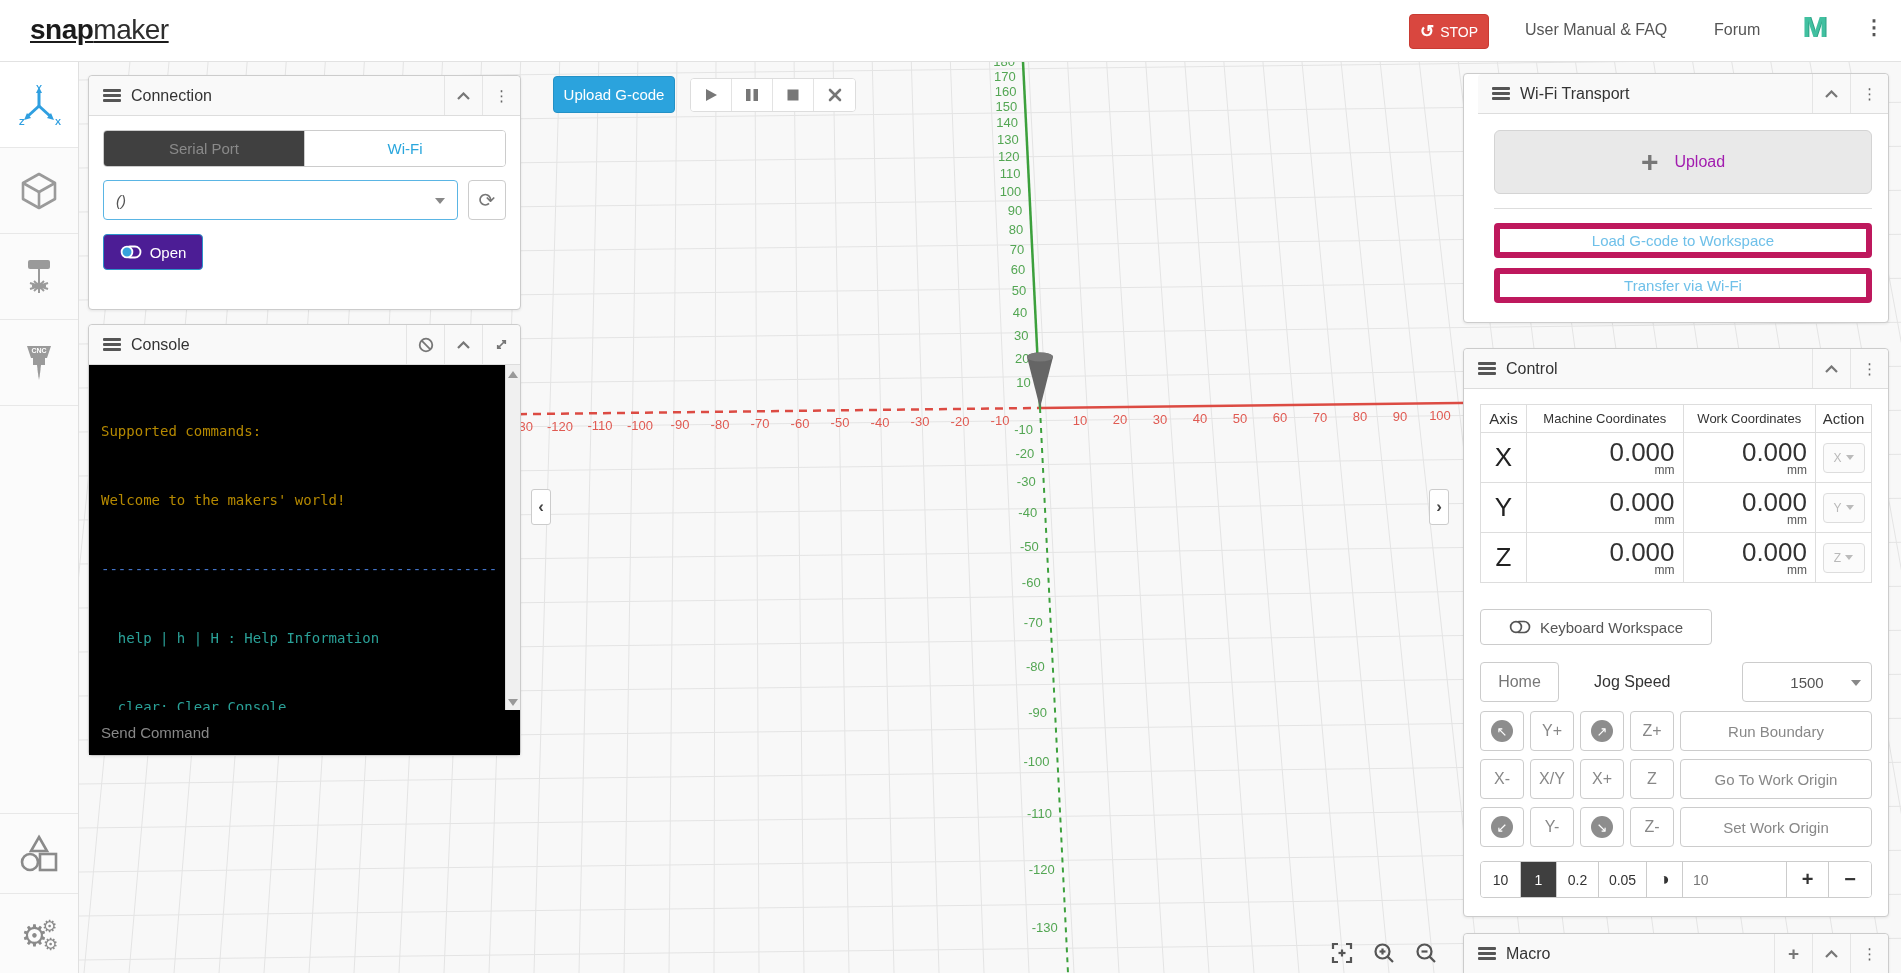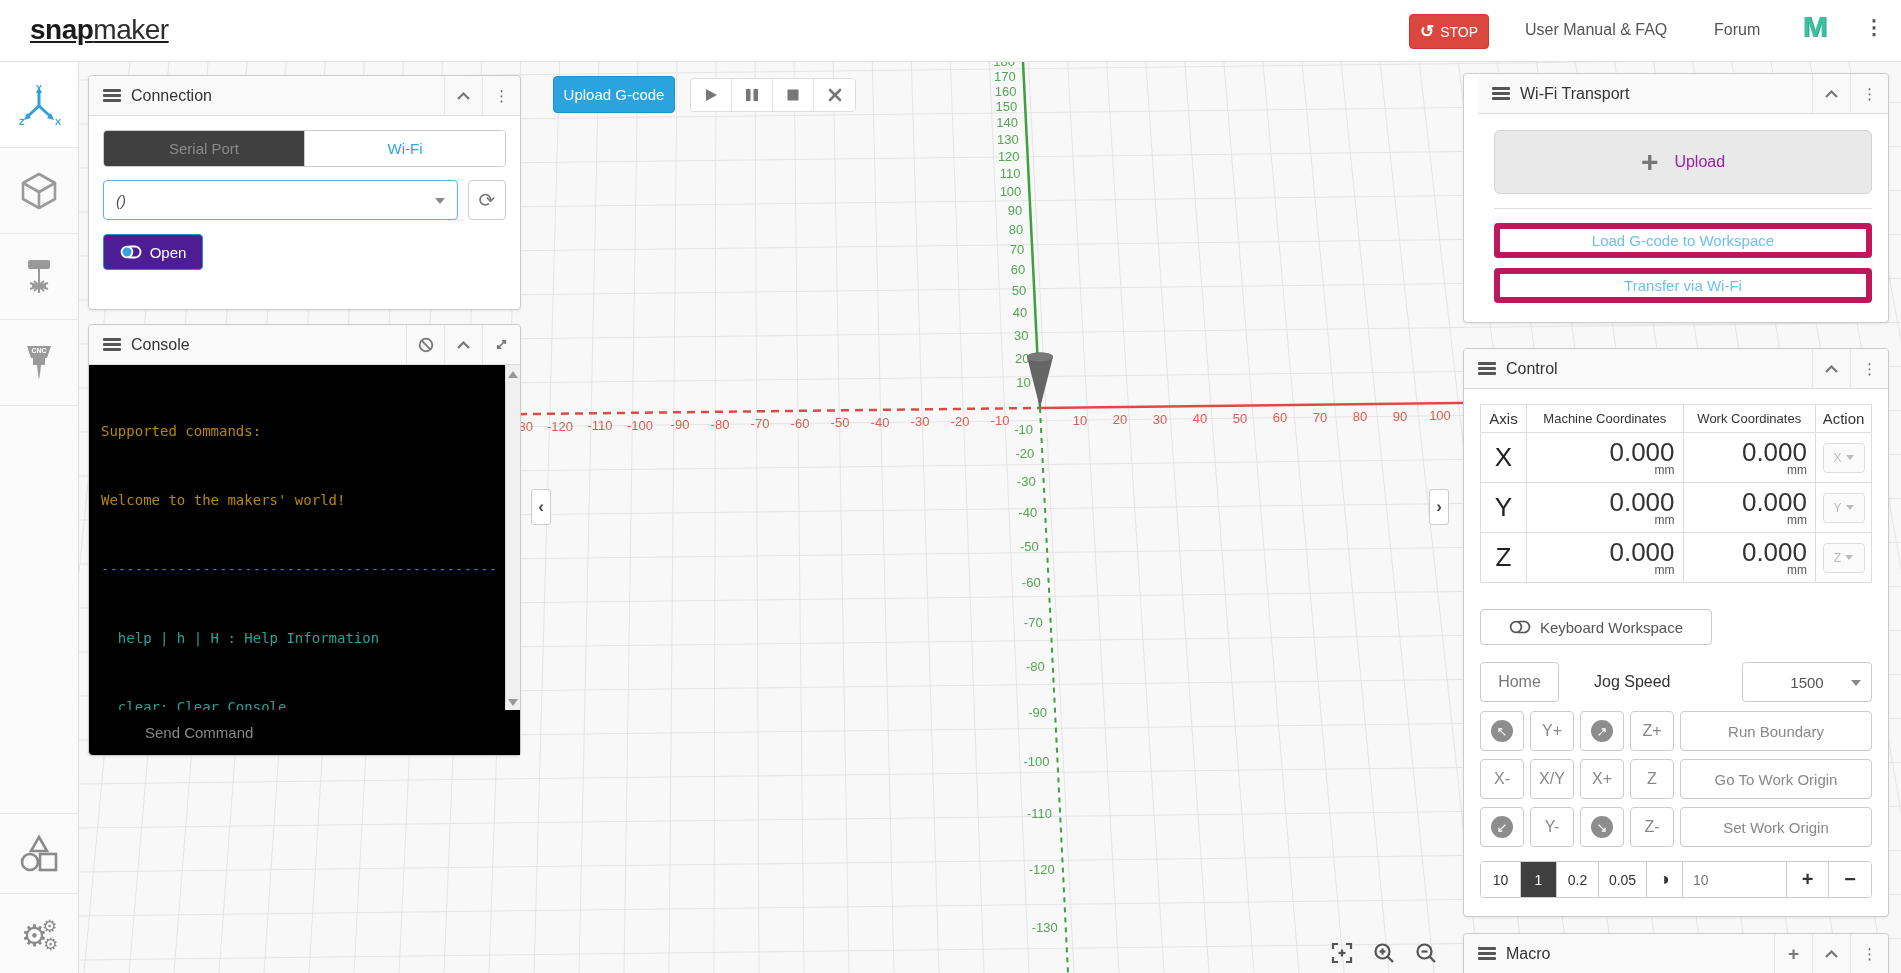--- a/index.html
+++ b/index.html
@@ -103,21 +103,21 @@
   .c-yellow { color:#b58900; }
   .c-teal { color:#2aa198; }
   .c-blue { color:#4272c6; }
   #term-scroll { position:absolute; right:0; top:40px; width:15px; height:347px; background:#f0f0f0;
     border-left:1px solid #ddd; cursor:pointer; }
   .scroll-arrow { width:0; height:0; border-left:5px solid transparent; border-right:5px solid transparent;
     position:absolute; left:2px; }
   #sa-up { top:6px; border-bottom:7px solid #999; }
   #sa-down { bottom:6px; border-top:7px solid #999; }
   #send-bar { position:absolute; left:0; bottom:0; width:431px; height:45px; background:#000;
-    border-radius:0 0 4px 4px;padding-left:44px; }
+    border-radius:0 0 4px 4px; }
   #send-input { width:100%; height:100%; background:#000; border:none; outline:none; color:#ccc;
     font-size:15px; padding:0 12px; font-family:"Liberation Sans",sans-serif; }
   #send-input::placeholder { color:#888; }
 
   
   #wifi { left:1463px; top:73px; width:426px; height:250px;padding-left:14px; }
   #wifi-body { padding:16px; }
   #upload-big { height:64px; background:#e9e9e9; border:1px solid #d4d4d4; border-radius:6px;
     display:flex; align-items:center; justify-content:center; gap:16px; cursor:pointer; }
   #upload-big .plus { font-size:30px; color:#777; font-weight:bold; line-height:1; }

